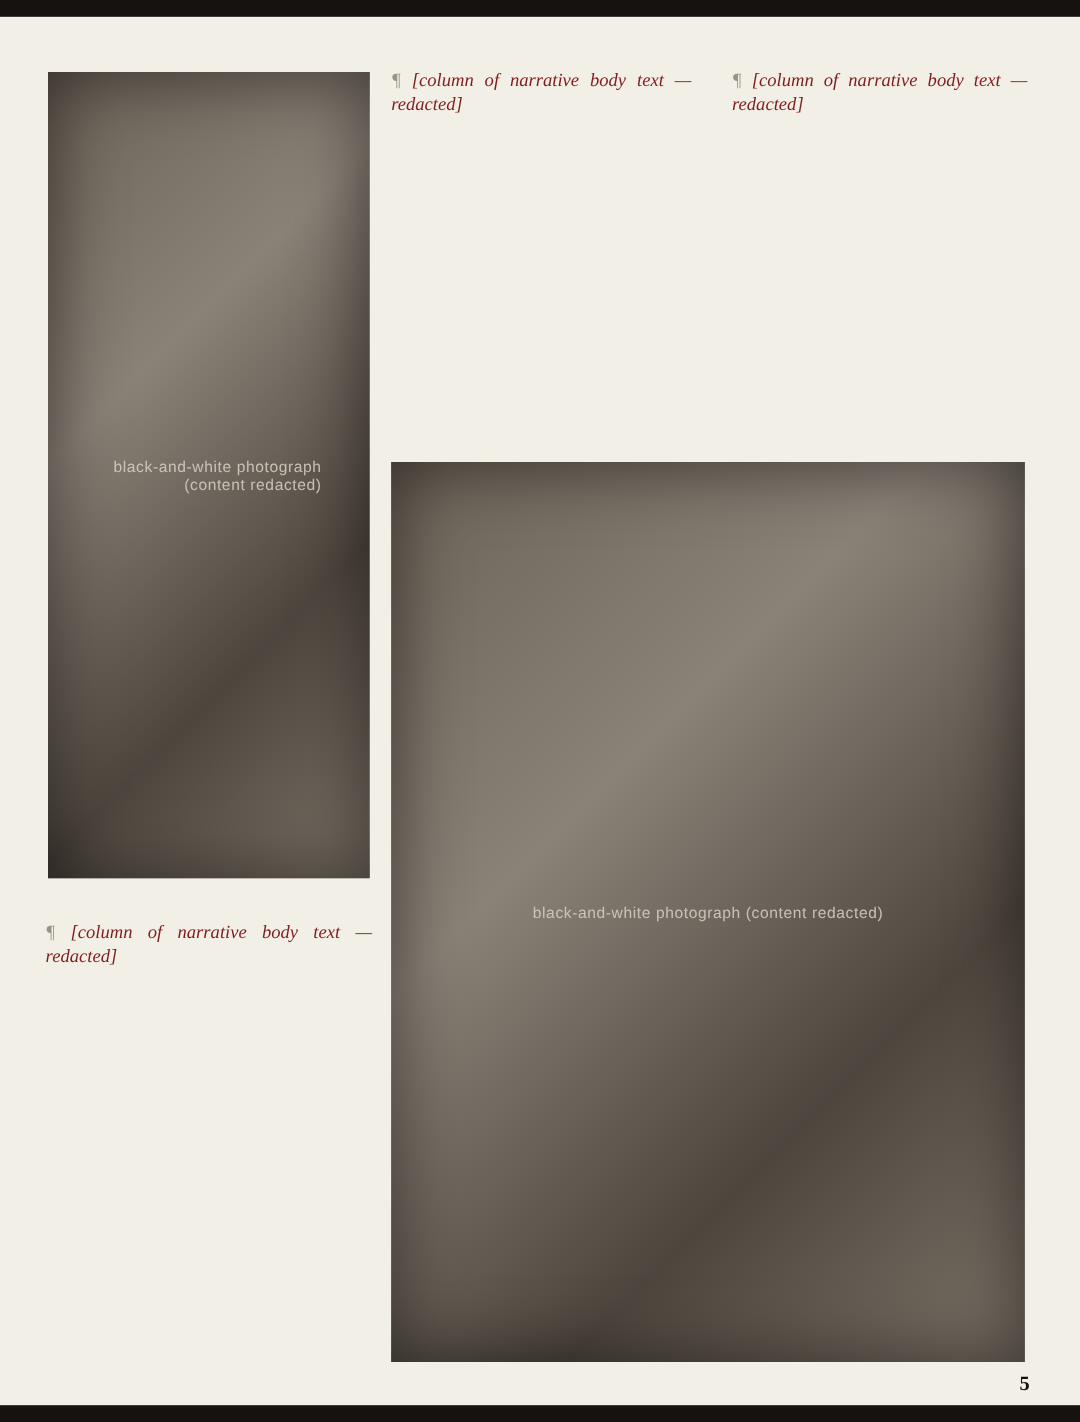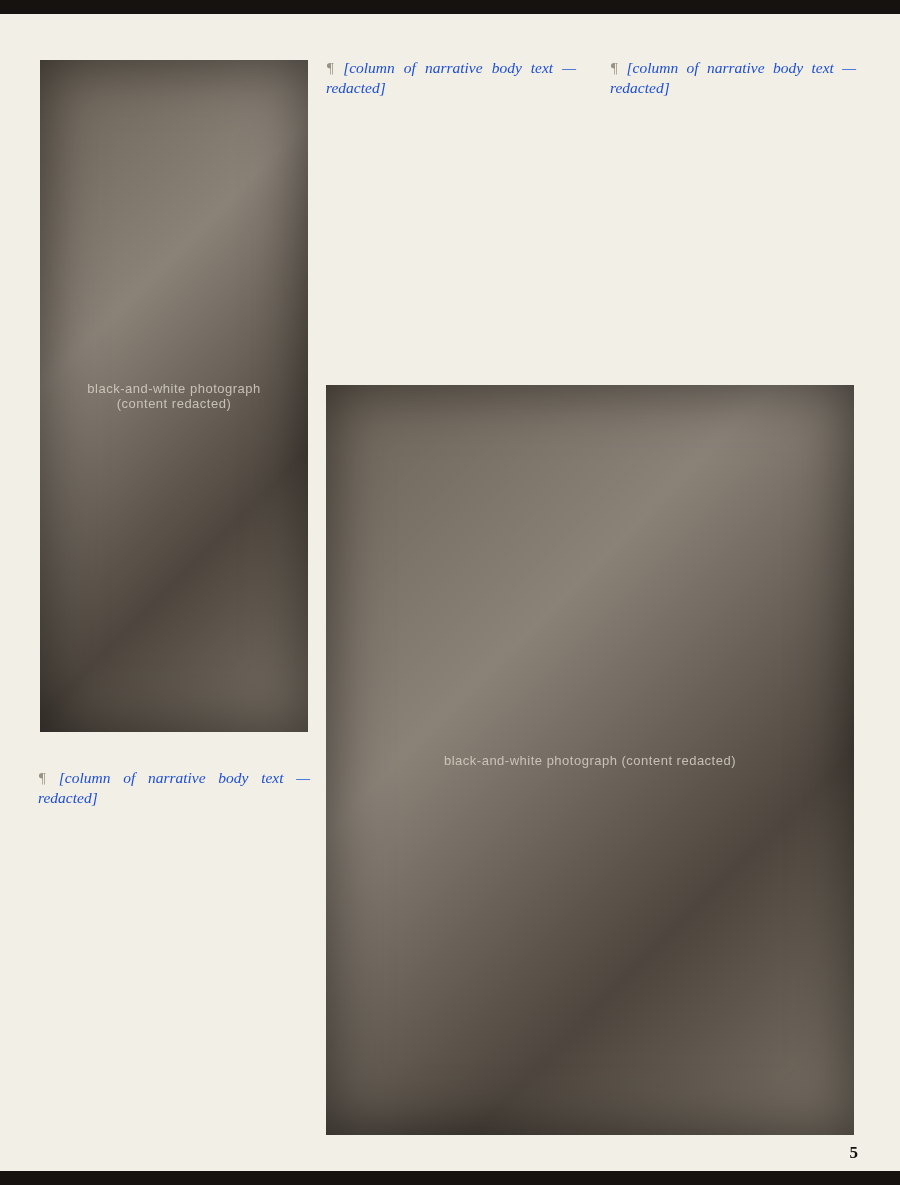--- a/index.html
+++ b/index.html
@@ -28,41 +28,41 @@
     box-shadow: inset 0 0 60px rgba(0,0,0,0.55);
     display: flex;
     align-items: center;
     justify-content: center;
   }
   .photo .photo-note {
     color: #d8d2c6;
     font-family: "Liberation Sans", sans-serif;
     font-size: 13px;
     letter-spacing: 0.5px;
-    text-align: center;
+    text-align: right;
     padding: 0 40px;
     opacity: 0.85;
   }
   #photo-top-left   { left: 40px;  top: 60px;  width: 268px; height: 672px; }
   #photo-main       { left: 326px; top: 385px; width: 528px; height: 750px; }
 
   .text-col {
     position: absolute;
     color: #1d1a16;
     font-size: 15.5px;
     line-height: 1.28;
     text-align: justify;
   }
   #col-top-middle { left: 326px; top: 58px; width: 250px; height: 300px; }
   #col-top-right  { left: 610px; top: 58px; width: 246px; height: 300px; }
   #col-bottom-left{ left: 38px;  top: 768px; width: 272px; height: 372px; }
 
   .redacted-para {
     margin: 0 0 10px 0;
-    color: #1d4ed8;
+    color: #7f1d1d;
     font-style: italic;
   }
   .redacted-para::before { content: "¶ "; color: #9a9385; }
 
   .page-number {
     position: absolute;
     right: 42px;
     bottom: 22px;
     font-family: "Liberation Serif", serif;
     font-weight: bold;

